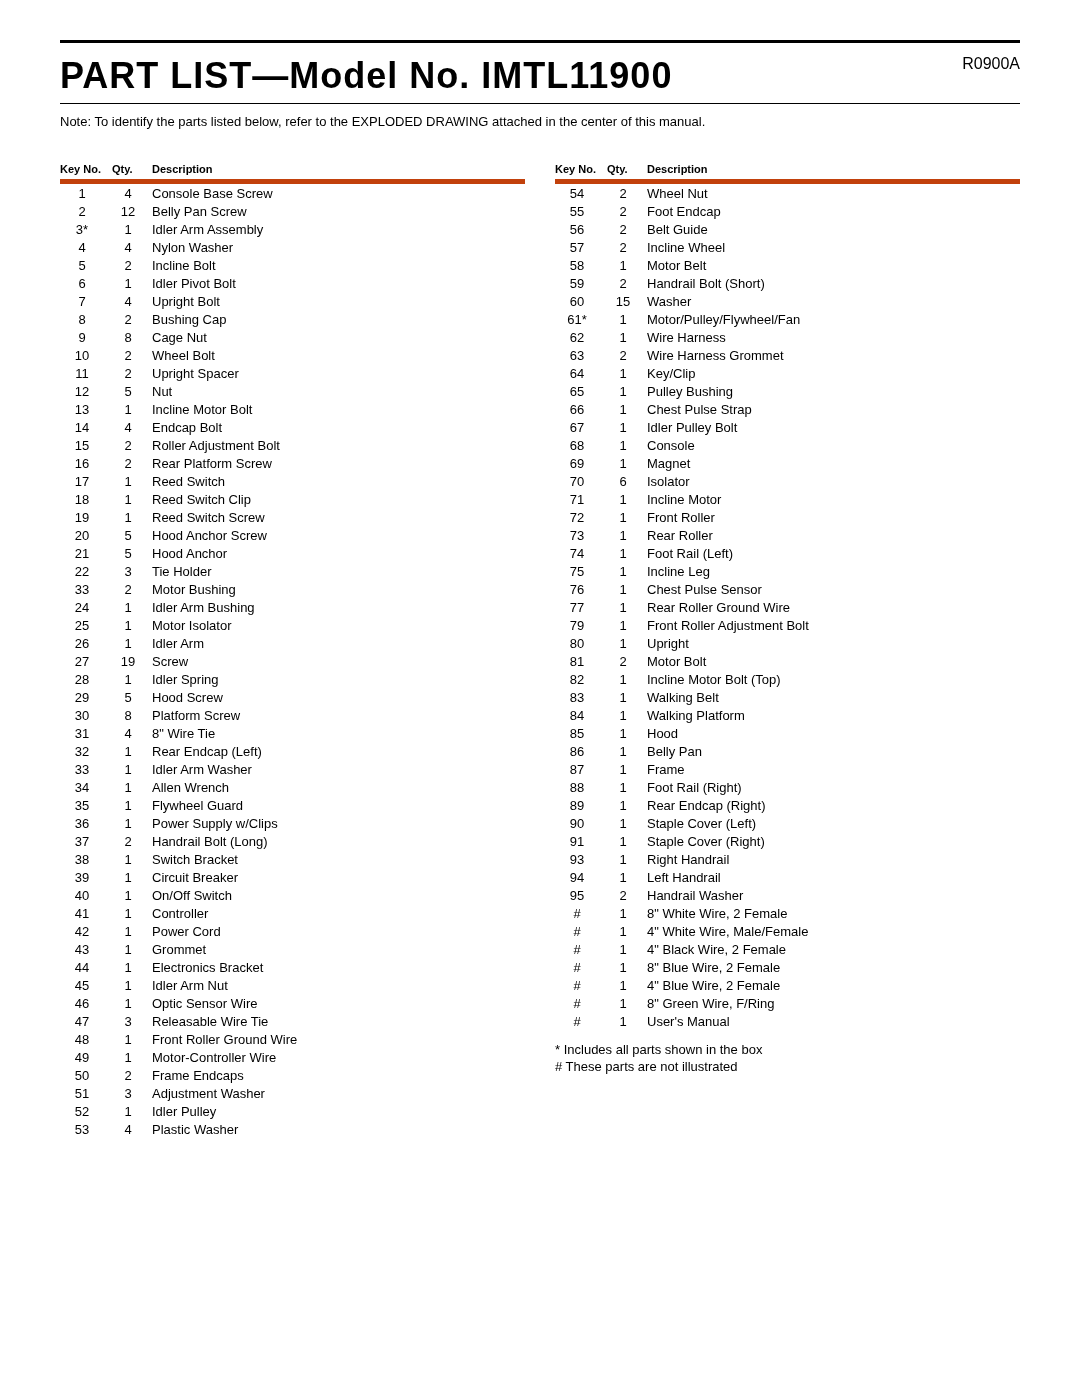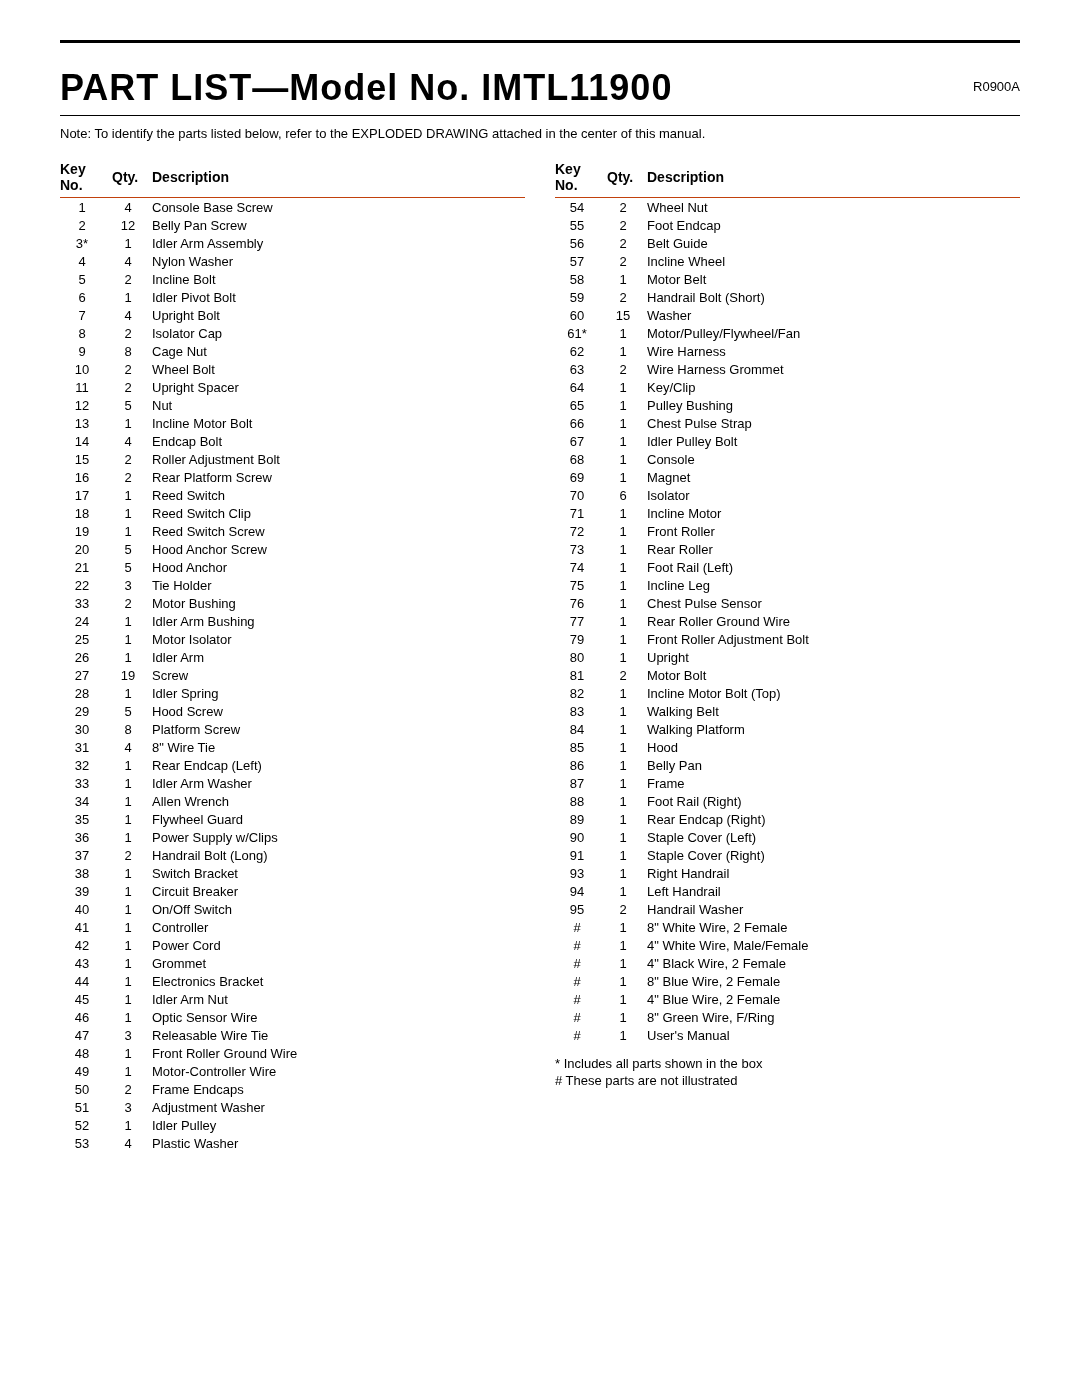--- a/index.html
+++ b/index.html
@@ -8,59 +8,59 @@
       font-family: Arial, Helvetica, sans-serif;
       font-size: 13px;
       color: #000;
       width: 1080px;
       min-height: 1397px;
       padding: 40px 60px;
     }
     .page-header {
       border-top: 3px solid #000;
       border-bottom: 1px solid #000;
-      padding: 24px 0 6px 0;
+      padding: 12px 0 6px 0;
       display: flex;
       justify-content: space-between;
-      align-items: center;
+      align-items: flex-start;
       margin-bottom: 10px;
     }
     .page-title {
       font-size: 36px;
       font-weight: 900;
       letter-spacing: 1px;
     }
     .revision-code {
-      font-size: 13px;
+      font-size: 16px;
       font-weight: normal;
       padding-bottom: 4px;
     }
     .note-text {
       font-size: 13px;
-      margin-bottom: 18px;
+      margin-bottom: 32px;
     }
     .parts-table-wrapper {
       display: flex;
       gap: 0;
     }
     .parts-column {
       flex: 1;
     }
     .parts-column:first-child {
       margin-right: 30px;
     }
     table {
       width: 100%;
       border-collapse: collapse;
     }
     thead th {
       text-align: left;
       font-weight: bold;
-      font-size: 14px;
-      border-bottom: 1px solid #c2410c;
+      font-size: 11px;
+      border-bottom: 5px solid #c2410c;
       padding: 2px 4px 4px 0;
     }
     thead th.col-keyno {
       width: 52px;
     }
     thead th.col-qty {
       width: 40px;
     }
     thead th.col-desc {
       width: auto;
@@ -139,21 +139,21 @@
       <td class="col-desc">Idler Pivot Bolt</td>
     </tr>
           <tr>
       <td class="col-keyno">7</td>
       <td class="col-qty">4</td>
       <td class="col-desc">Upright Bolt</td>
     </tr>
           <tr>
       <td class="col-keyno">8</td>
       <td class="col-qty">2</td>
-      <td class="col-desc">Isolator Cap</td>
+      <td class="col-desc">Bushing Cap</td>
     </tr>
           <tr>
       <td class="col-keyno">9</td>
       <td class="col-qty">8</td>
       <td class="col-desc">Cage Nut</td>
     </tr>
           <tr>
       <td class="col-keyno">10</td>
       <td class="col-qty">2</td>
       <td class="col-desc">Wheel Bolt</td>

